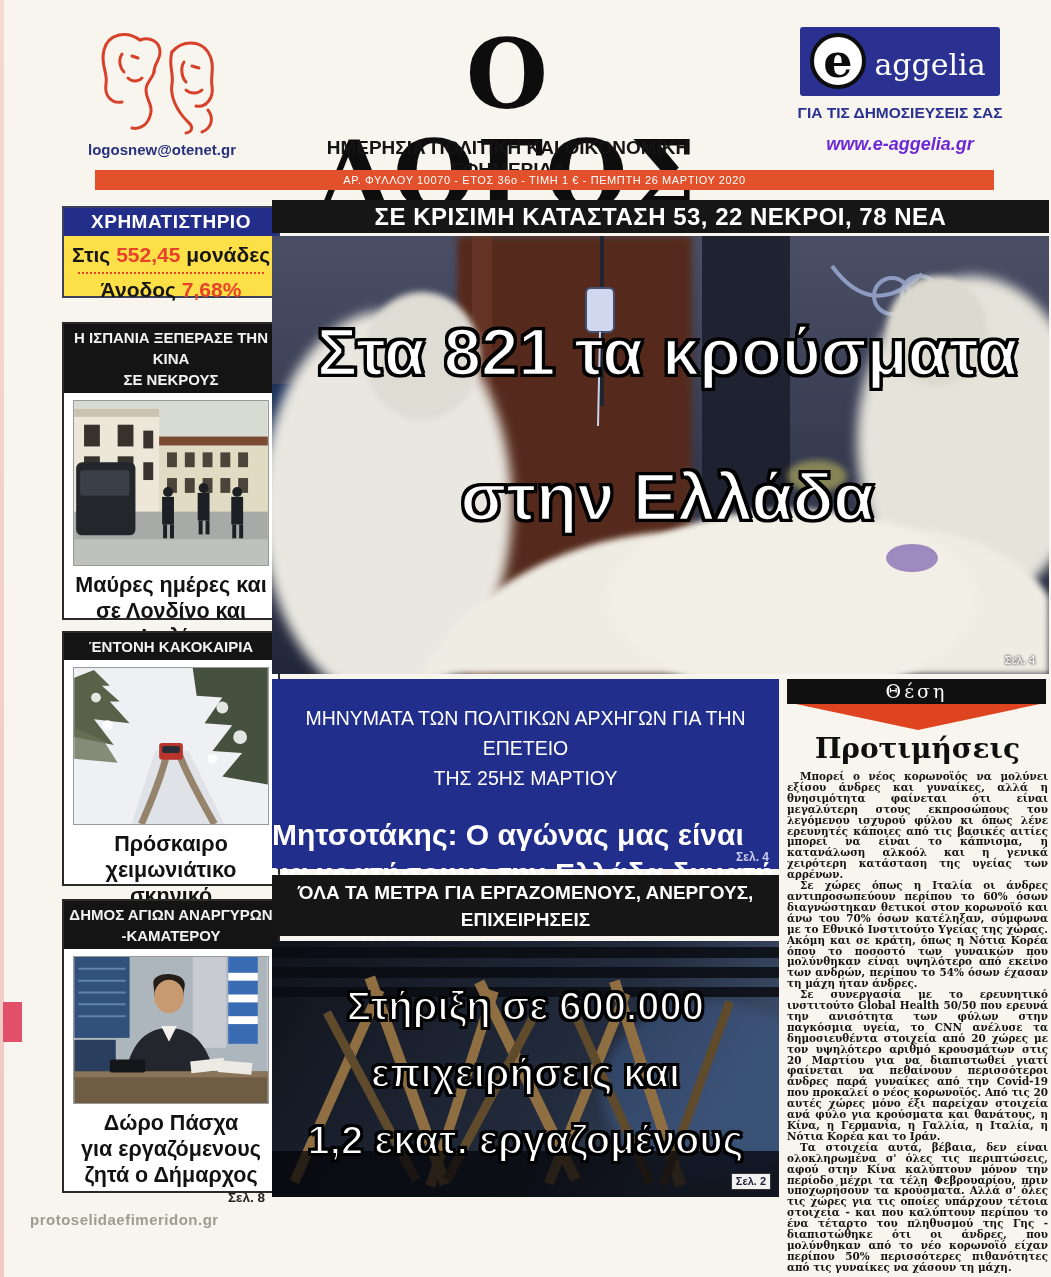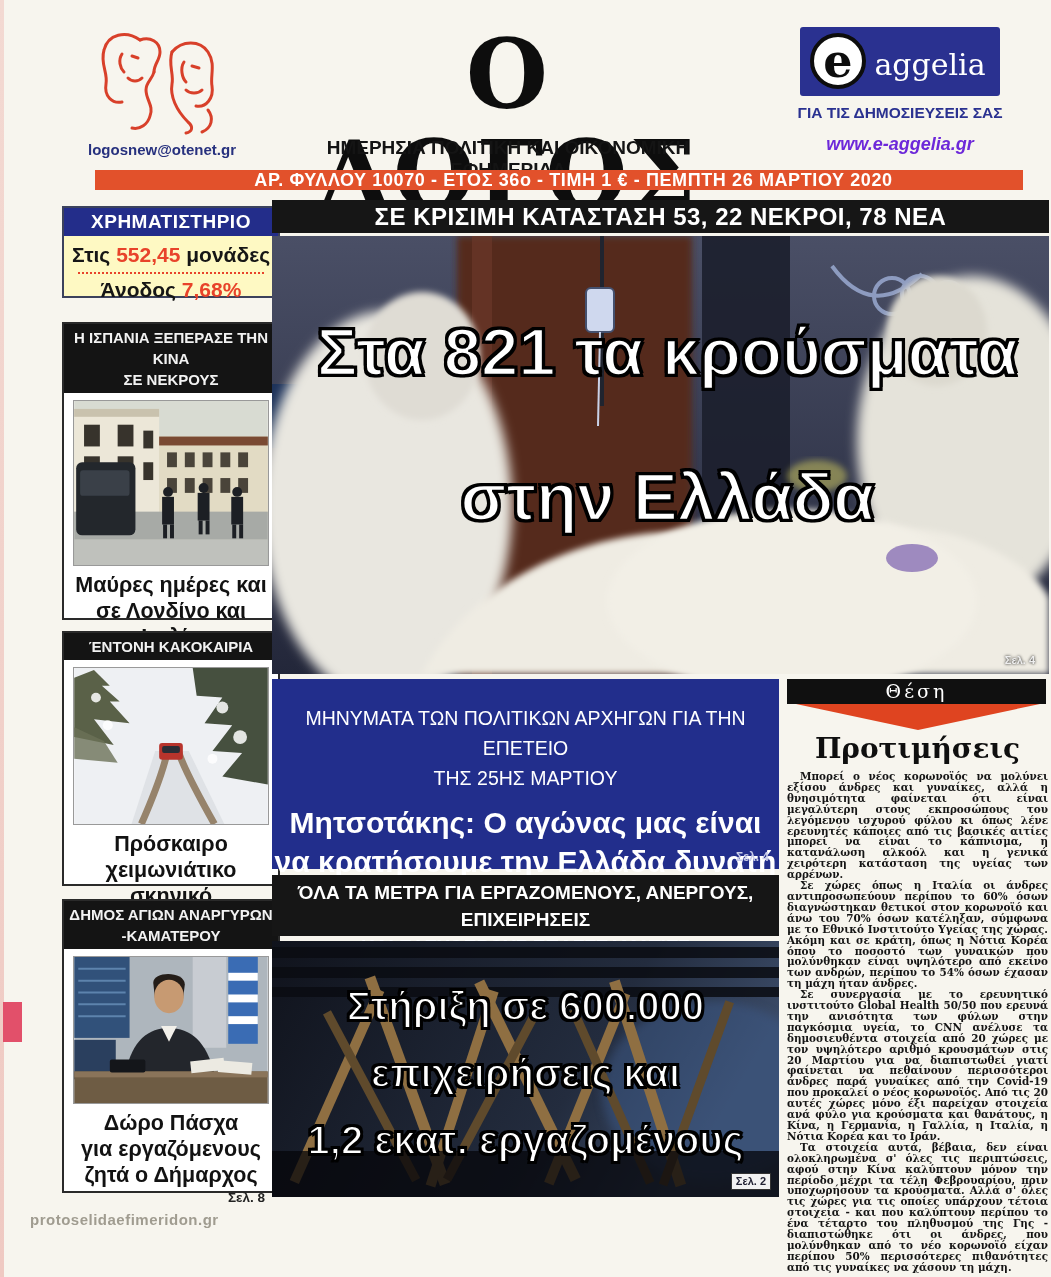--- a/index.html
+++ b/index.html
@@ -15,22 +15,22 @@
   .email{left:62px;top:141px;width:200px;text-align:center;font-weight:bold;font-size:15px;color:#27317e;}
   .masthead{left:268px;top:26px;width:480px;text-align:center;
             font-family:"DejaVu Serif","Liberation Serif",serif;font-weight:bold;
             font-size:94px;line-height:1.05;letter-spacing:2px;color:#0d0d0d;transform:scaleY(1.02);}
   .subtitle{left:268px;top:137px;width:480px;text-align:center;font-weight:bold;font-size:19px;color:#141414;}
   .ebox{left:800px;top:27px;width:200px;height:69px;background:#2a3190;border-radius:3px;}
   .ebox svg{display:block;}
   .etagline{left:796px;top:104px;width:208px;text-align:center;color:#2a3190;font-weight:bold;font-size:15.5px;}
   .eurl{left:796px;top:134px;width:208px;text-align:center;color:#6d28d9;font-weight:bold;font-style:italic;font-size:18px;}
   .datestrip{left:95px;top:170px;width:899px;height:20px;background:#e2512b;color:#fff;
-             font-weight:bold;font-size:18px;letter-spacing:.6px;text-align:center;line-height:20px;padding-left:29px;}
-  .stockbox{left:62px;top:206px;width:218px;height:92px;background:#fef9c3;border:2px solid #3c425c;box-sizing:border-box;}
+             font-weight:normal;font-size:11px;letter-spacing:.6px;text-align:center;line-height:20px;}
+  .stockbox{left:62px;top:206px;width:218px;height:92px;background:#fde047;border:2px solid #3c425c;box-sizing:border-box;}
   .stockhead{background:#232d8a;color:#fff;text-align:center;font-weight:bold;font-size:19px;
              letter-spacing:.5px;height:28px;line-height:28px;}
   .stockline{text-align:center;font-weight:bold;font-size:21px;padding-top:7px;color:#161616;}
   .stockline .v{color:#e8432a;}
   .stockdiv{margin:5px 14px 0 14px;border-top:2px dotted #e8432a;}
 
   .story{position:absolute;left:62px;width:218px;background:#fff;border:2px solid #2a2a2a;box-sizing:border-box;}
   .story .kicker{background:#141414;color:#f2f2f2;text-align:center;font-weight:bold;
                  font-size:15px;line-height:21px;padding:3px 2px;}
   .story .body{padding:7px 9px 4px 9px;}
@@ -50,21 +50,21 @@
              align-items:center;justify-content:flex-start;padding-top:82px;box-sizing:border-box;padding-left:14px;}
   .outline-txt{color:#fff;font-weight:bold;-webkit-text-stroke:2.5px #000;
                text-shadow:2px 2px 0 #000,-2px 2px 0 #000,2px -2px 0 #000,-2px -2px 0 #000;}
   .lead-l1{font-size:67px;line-height:1;}
   .lead-l2{font-size:67px;line-height:1;margin-top:78px;}
   .lead-page{position:absolute;right:14px;bottom:8px;color:#eee;font-size:11px;font-weight:bold;
              text-shadow:0 0 3px #000;margin-left:40px;}
 
   .bluebox{left:272px;top:679px;width:507px;height:190px;background:#222e8c;color:#fff;}
   .bb-kicker{text-align:center;font-size:19.5px;line-height:30px;margin-top:24px;font-weight:500;}
-  .bb-head{text-align:center;font-weight:bold;font-size:30px;line-height:39px;margin-top:10px;}
+  .bb-head{text-align:left;font-weight:bold;font-size:30px;line-height:39px;margin-top:22px;}
   .bb-page{position:absolute;right:10px;bottom:5px;font-size:12px;color:#c9cdea;font-weight:bold;}
 
   .measures{left:272px;top:875px;width:507px;height:61px;background:#161616;color:#fff;
             text-align:center;font-weight:bold;font-size:19px;line-height:27px;padding-top:4px;box-sizing:border-box;}
 
   .botphoto{left:272px;top:941px;width:507px;height:256px;overflow:hidden;background:#ec4899;}
   .botphoto svg{position:absolute;left:0;top:0;}
   .sup-head{position:absolute;left:0;top:0;width:100%;display:flex;flex-direction:column;align-items:center;
             padding-top:32px;box-sizing:border-box;}
   .sup-line{font-size:40px;line-height:67px;-webkit-text-stroke:2px #000;}

